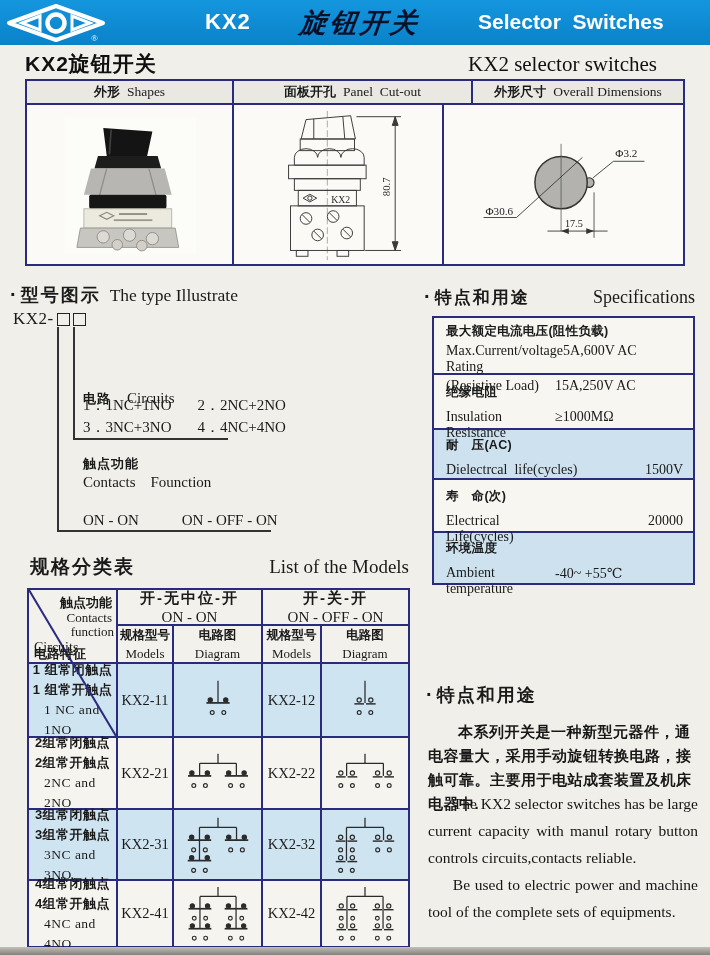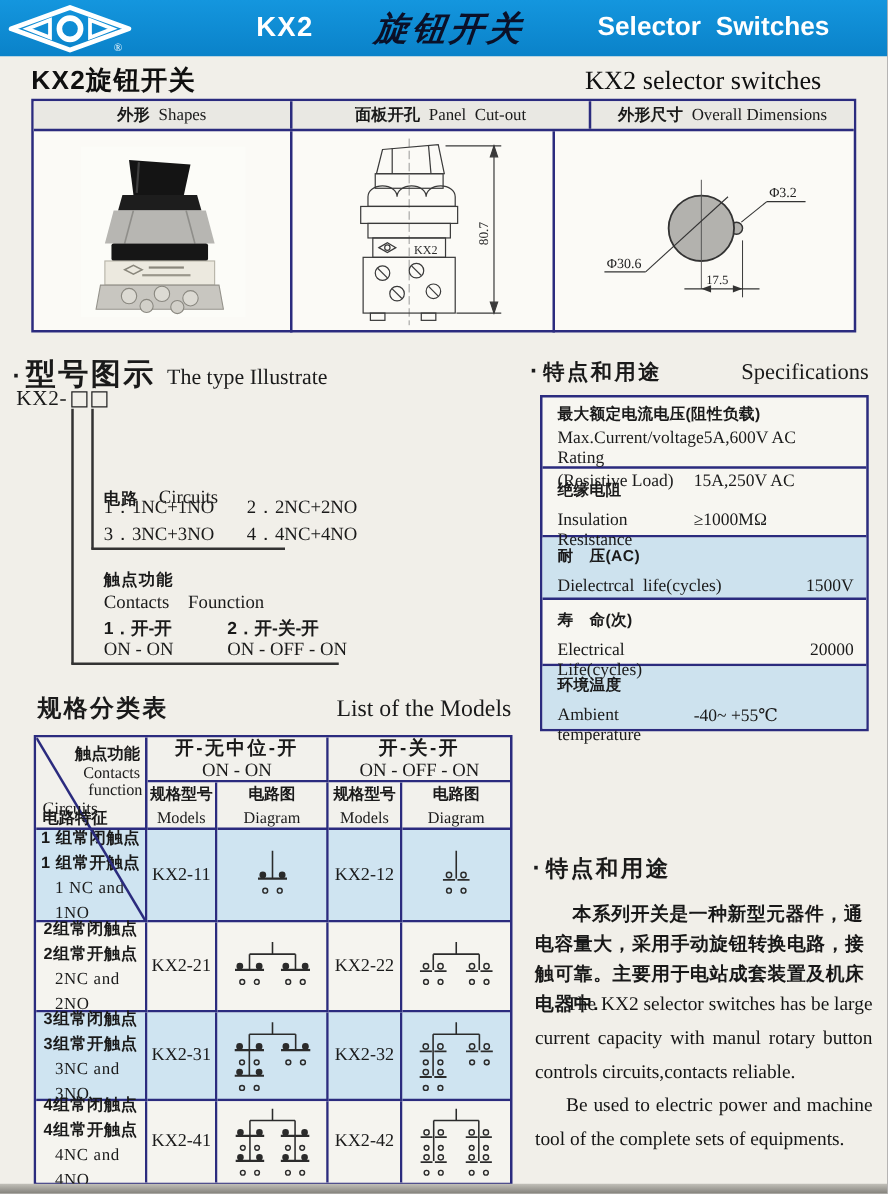--- a/index.html
+++ b/index.html
@@ -209,21 +209,21 @@
           <text x="40" y="111" font-size="11.5" fill="#222">Φ30.6</text>
           <text x="174" y="52" font-size="11.5" fill="#222">Φ3.2</text>
           <text x="122" y="124" font-size="10.5" fill="#222">17.5</text>
         </svg>
       </div>
     </div>
   </div>
 
   <div class="hding abs" style="left:10px;top:283px">
     <span class="bullet">·</span>
-    <span class="cn" style="font-size:24px">型号图示</span>
+    <span class="cn" style="font-size:18px">型号图示</span>
     <span class="en" style="font-size:17.5px;margin-left:9px">The type Illustrate</span>
   </div>
 
   <div class="ti-modelrow">
     <span class="mp">KX2-</span>
     <span class="ti-box"></span>
     <span class="ti-box"></span>
   </div>
 
   <div class="ti-line" style="left:57px;top:327px;width:1.6px;height:204px"></div>
@@ -239,24 +239,20 @@
     <span>1．1NC+1NO</span>
     <span>2．2NC+2NO</span>
   </div>
   <div class="abs ti-serif" style="left:83px;top:418px;display:flex;gap:26px">
     <span>3．3NC+3NO</span>
     <span>4．4NC+4NO</span>
   </div>
 
   <div class="abs ti-label-cn" style="left:83px;top:455px">触点功能</div>
   <div class="abs ti-serif pre" style="left:83px;top:474px">Contacts    Founction</div>
-  <div class="abs" style="left:83px;top:494px;font-size:14px;font-weight:700">
-    <span style="display:inline-block;width:95px">1．开-开</span>
-    <span>2．开-关-开</span>
-  </div>
   <div class="abs ti-serif" style="left:83px;top:512px">
     <span style="display:inline-block;width:95px">ON - ON</span>
     <span>ON - OFF - ON</span>
   </div>
 
   <div class="hding abs" style="left:424px;top:286px;width:271px;justify-content:space-between">
     <span style="display:flex;align-items:baseline">
       <span class="bullet">·</span>
       <span class="cn" style="font-size:17px">特点和用途</span>
     </span>

